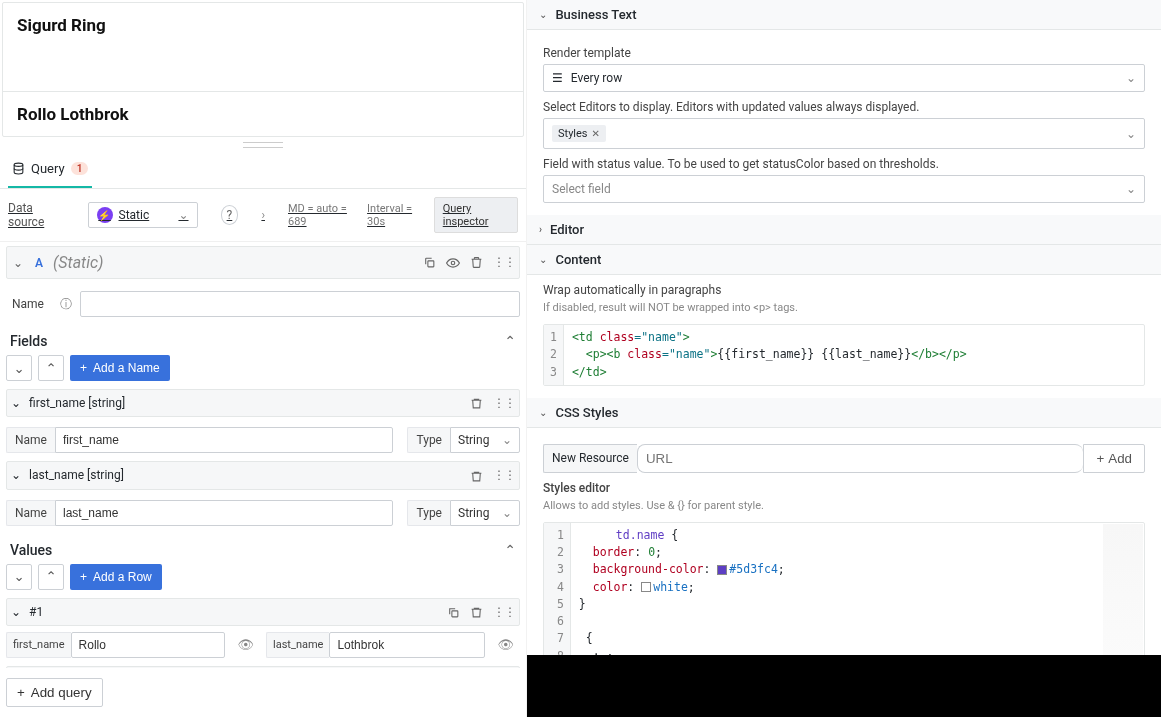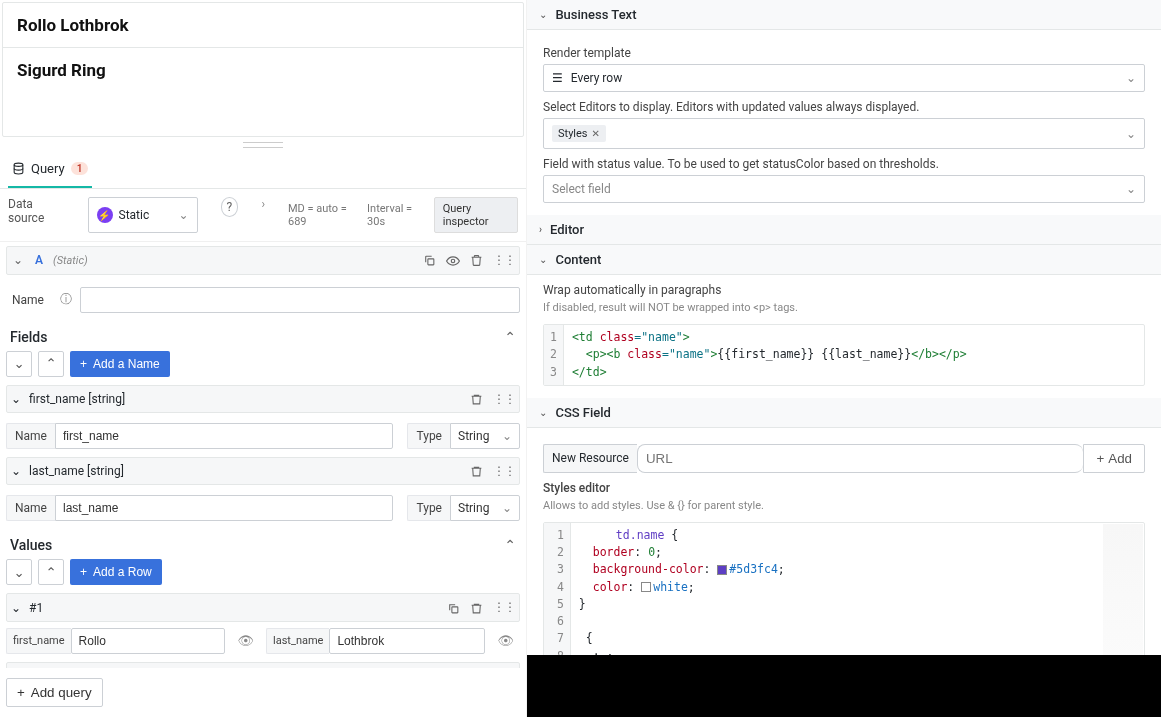--- a/index.html
+++ b/index.html
@@ -8,34 +8,34 @@
 .preview { border: 1px solid #e4e7e7; border-radius: 2px; margin: 2px; }
 .preview-row { border-bottom: 1px solid #e4e7e7; padding: 12px 14px; font-weight: 700; font-size: 17px; color: #111; }
 .preview-row:last-child { border-bottom: none; }
 .drag-handle { height: 12px; display:flex; justify-content:center; align-items:center; }
 .drag-handle::before { content:""; width: 40px; height:4px; border-top:1px solid #ccc; border-bottom:1px solid #ccc; }
 .tabs { display: flex; align-items: center; padding: 0 8px; gap: 12px; border-bottom: 1px solid #e4e7e7; font-size: 13px; }
 .tab { display: flex; align-items: center; gap: 6px; padding: 10px 4px 10px 4px; color: #6b6f76; cursor: pointer; border-bottom: 2px solid transparent; }
 .tab.active { color: #24292e; border-bottom: 2px solid #14b8a6; }
 .tab .count { background: #e9ecef; color: #555; border-radius: 8px; font-size: 10px; padding: 1px 6px; font-weight:600; }
 .tab.active .count { background: #fde2da; color: #c0392b; }
-.ds-row { display:flex; padding: 8px 8px; gap:23px; font-size:12px; border-bottom:1px solid #f0f0f0; }
+.ds-row { display:flex; align-items:center; padding: 8px 8px; gap:23px; font-size:12px; border-bottom:1px solid #f0f0f0;text-decoration:underline; }
 .ds-label { color:#555; }
 .ds-select { display:flex; align-items:center; gap:6px; border:1px solid #ccd0d5; border-radius:2px; padding:4px 8px; background:#fff; min-width:110px; position:relative; }
 .ds-select .chev { margin-left:auto; color:#888; }
 .ds-icon { width:16px; height:16px; border-radius:50%; background:#7b3ff2; display:flex; align-items:center; justify-content:center; color:#fff; font-size:10px; font-weight:bold; }
 .ds-help { width:20px; height:20px; border:1px solid #ccd0d5; border-radius:50%; display:flex; align-items:center; justify-content:center; color:#666; }
 .ds-meta { color:#777; font-size:11px; margin-left:auto; display:flex; gap:10px; align-items:center; }
 .ds-arrow { color:#888; }
 .qi-btn { background:#edeff2; border:1px solid #ddd; border-radius:2px; padding:4px 8px; color:#333; }
 .scroll-area { overflow-y:auto; flex:1; padding:4px 6px 10px 6px; }
 .query-header { display:flex; align-items:center; padding:6px 4px; gap:10px; border:1px solid #e4e7e7; border-radius:2px; background:#f6f7f8; margin-bottom:8px; }
 .query-header .chev { color:#666; width:14px; text-align:center; }
 .query-letter { color:#3871dc; font-weight:600; }
-.query-sub { color:#888; font-style:italic; font-size:11px; }
+.query-sub { color:#888; font-style:italic; font-size:16px; }
 .icon-group { margin-left:auto; display:flex; gap:10px; color:#666; }
 .field-row { display:flex; align-items:center; gap:8px; padding:4px 0 8px 0; }
 .field-row label { width:46px; padding-left:6px; color:#444; }
 .input, .select { border:1px solid #ccd0d5; border-radius:2px; padding:5px 7px; font-size:12px; background:#fff; color:#333; }
 .input { flex:1; }
 .section-title { font-size:14px; font-weight:500; padding:8px 4px 6px 4px; display:flex; align-items:center; }
 .section-title .caret { margin-left:auto; color:#666; }
 .btn-row { display:flex; gap:6px; margin-bottom:8px; }
 .sm-btn { border:1px solid #ccd0d5; background:#fff; border-radius:2px; width:26px; height:26px; display:flex; align-items:center; justify-content:center; color:#555; }
 .primary-btn { background:#3871dc; color:#fff; border:none; border-radius:2px; padding:5px 10px; display:flex; align-items:center; gap:6px; font-size:12px; font-weight:500; height:26px; }
@@ -86,22 +86,22 @@
 .resource-btn { border:1px solid #ccd0d5; background:#fff; padding:6px 12px; display:flex; align-items:center; gap:4px; border-radius:0 2px 2px 0; color:#555; }
 .minimap { position:absolute; right:1px; top:1px; bottom:1px; width:40px; background:linear-gradient(#f0f0f0, #fafafa); opacity:0.5; }
 .black-strip { background:#000; height:62px; }
 svg { display:inline-block; vertical-align:middle; }
 </style>
 </head>
 <body>
 
 <div class="left-panel">
   <div class="preview">
+    <div class="preview-row" style="padding-bottom:56px">Sigurd Ring</div>
     <div class="preview-row">Rollo Lothbrok</div>
-    <div class="preview-row" style="padding-bottom:56px">Sigurd Ring</div>
   </div>
   <div class="drag-handle"></div>
 
   <div class="tabs">
     <div class="tab active">
       <svg width="13" height="13" viewBox="0 0 24 24" fill="none" stroke="currentColor" stroke-width="2">
           <ellipse cx="12" cy="5" rx="8" ry="3"></ellipse>
           <path d="M4 5v14c0 1.7 3.6 3 8 3s8-1.3 8-3V5"></path>
           <path d="M4 12c0 1.7 3.6 3 8 3s8-1.3 8-3"></path>
         </svg>
@@ -316,21 +316,21 @@
       <div class="code-block">
         <div class="gutter">1<br>2<br>3</div>
         <div class="code"><span class="t-tag">&lt;td</span><span class="t-attr"> class</span><span class="t-str">="name"</span><span class="t-tag">&gt;</span>
 <span class="t-tag">  &lt;p&gt;&lt;b</span><span class="t-attr"> class</span><span class="t-str">="name"</span><span class="t-tag">&gt;</span><span>{{first_name}} {{last_name}}</span><span class="t-tag">&lt;/b&gt;&lt;/p&gt;</span>
 <span class="t-tag">&lt;/td&gt;</span></div>
       </div>
     </div>
 
     <div class="section-bar">
       <span class="caret">⌄</span>
-      <span>CSS Field</span>
+      <span>CSS Styles</span>
     </div>
     <div class="right-body">
       <div class="resource-row">
         <span class="resource-label">New Resource</span>
         <input class="resource-input" placeholder="URL" style="">
         <button class="resource-btn">
             <span>+</span>
             <span>Add</span>
           </button>
       </div>

